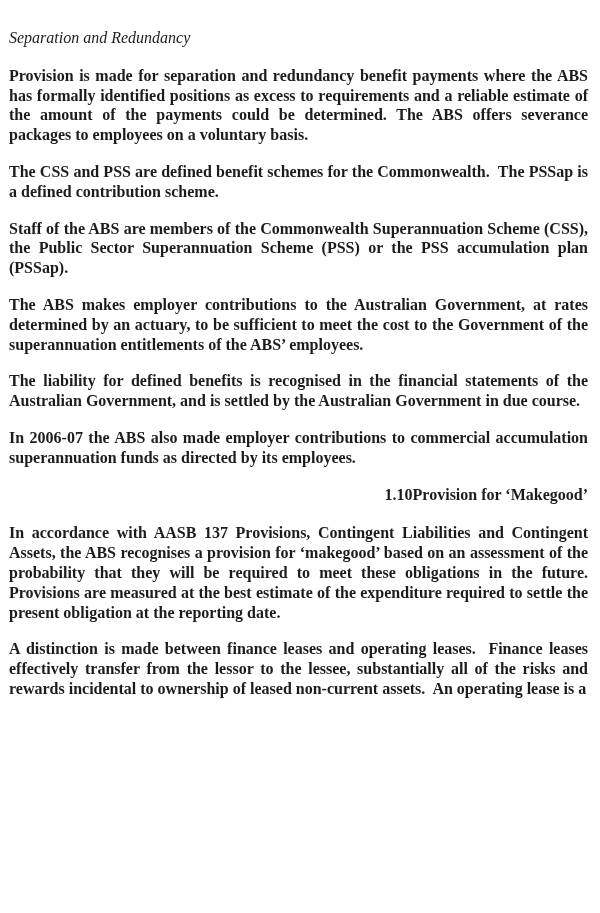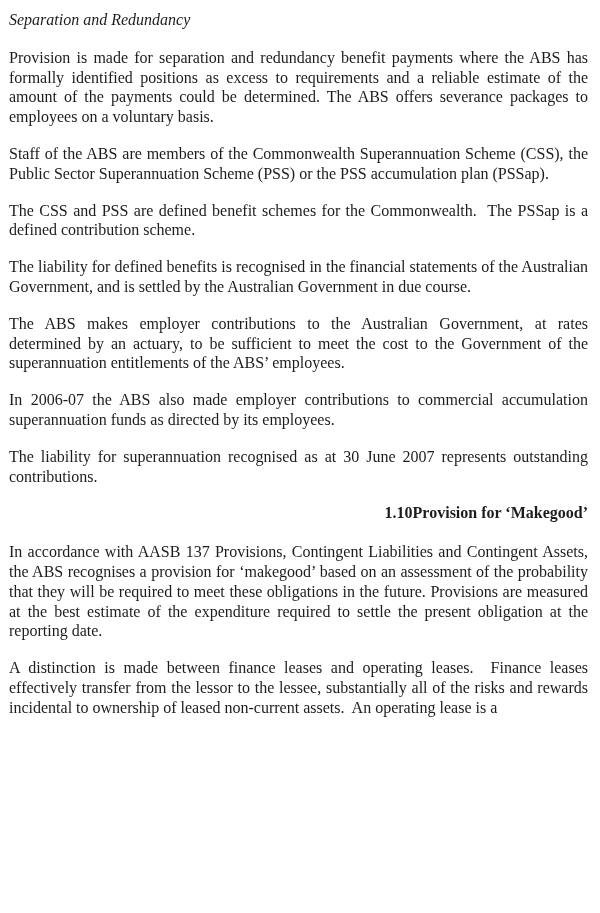--- a/index.html
+++ b/index.html
@@ -9,32 +9,33 @@
   }
   body {
     width: 600px;
     height: 913px;
     overflow: hidden;
   }
   .doc {
     box-sizing: border-box;
     width: 600px;
     height: 913px;
-    padding: 10px 12px 0 9px;
+    padding: 28px 12px 0 9px;
     font-family: "Liberation Serif", "DejaVu Serif", serif;
     font-size: 16px;
     line-height: 19.8px;
     color: #1c1c1c;
     background: #ffffff;
   }
   .doc p {
     margin: 0 0 17px 0;
   }
   .para {
     text-align: justify;
+    font-weight: bold;
   }
   .h-italic {
     font-style: italic;
     margin-bottom: 18px !important;
   }
   .h-bold {
     font-weight: bold;
     margin: 4px 0 19px 0 !important;
     text-align: right;
   }
@@ -46,32 +47,31 @@
 </head>
 <body>
 
 <div class="doc">
 
   <p class="h-italic">Separation and Redundancy</p>
 
   <p class="para">Provision is made for separation and redundancy benefit payments where the ABS has formally identified positions as excess to requirements and a reliable estimate of the amount of the payments could be determined. The ABS offers severance packages to employees on a voluntary basis.</p>
 
 
+  <p class="para">The CSS and PSS are defined benefit schemes for the Commonwealth.&nbsp; The PSSap is a defined contribution scheme.</p>
+
   <p class="para">Staff of the ABS are members of the Commonwealth Superannuation Scheme (CSS), the Public Sector Superannuation Scheme (PSS) or the PSS accumulation plan (PSSap).</p>
 
-  <p class="para">The CSS and PSS are defined benefit schemes for the Commonwealth.&nbsp; The PSSap is a defined contribution scheme.</p>
+  <p class="para">The ABS makes employer contributions to the Australian Government, at rates determined by an actuary, to be sufficient to meet the cost to the Government of the superannuation entitlements of the ABS’ employees.</p>
 
   <p class="para">The liability for defined benefits is recognised in the financial statements of the Australian Government, and is settled by the Australian Government in due course.</p>
-
-  <p class="para">The ABS makes employer contributions to the Australian Government, at rates determined by an actuary, to be sufficient to meet the cost to the Government of the superannuation entitlements of the ABS’ employees.</p>
 
 
   <p class="para">In 2006-07 the ABS also made employer contributions to commercial accumulation superannuation funds as directed by its employees.</p>
 
-  <p class="para">The liability for superannuation recognised as at 30 June 2007 represents outstanding contributions.</p>
 
   <p class="h-bold">
     <span class="h-num">1.10</span><span>Provision for ‘Makegood’</span>
   </p>
 
   <p class="para">In accordance with AASB 137 Provisions, Contingent Liabilities and Contingent Assets, the ABS recognises a provision for ‘makegood’ based on an assessment of the probability that they will be required to meet these obligations in the future. Provisions are measured at the best estimate of the expenditure required to settle the present obligation at the reporting date.</p>
 
 
 
   <p class="para">A distinction is made between finance leases and operating leases.&nbsp; Finance leases effectively transfer from the lessor to the lessee, substantially all of the risks and rewards incidental to ownership of leased non-current assets.&nbsp; An operating lease is a</p>

